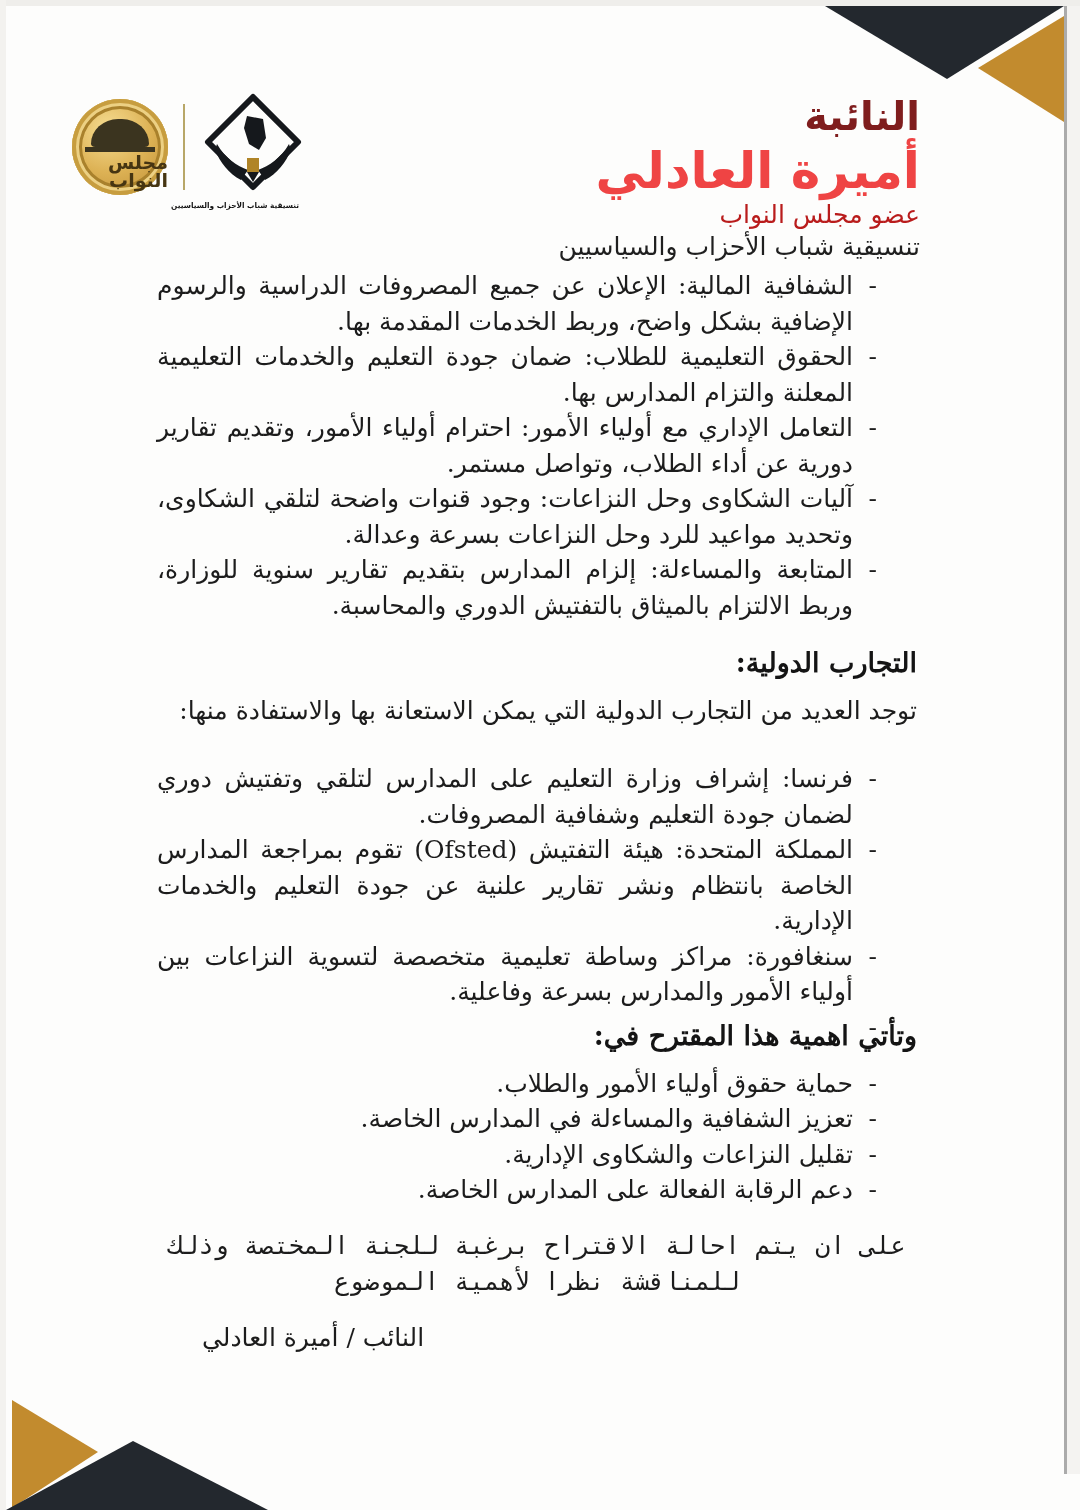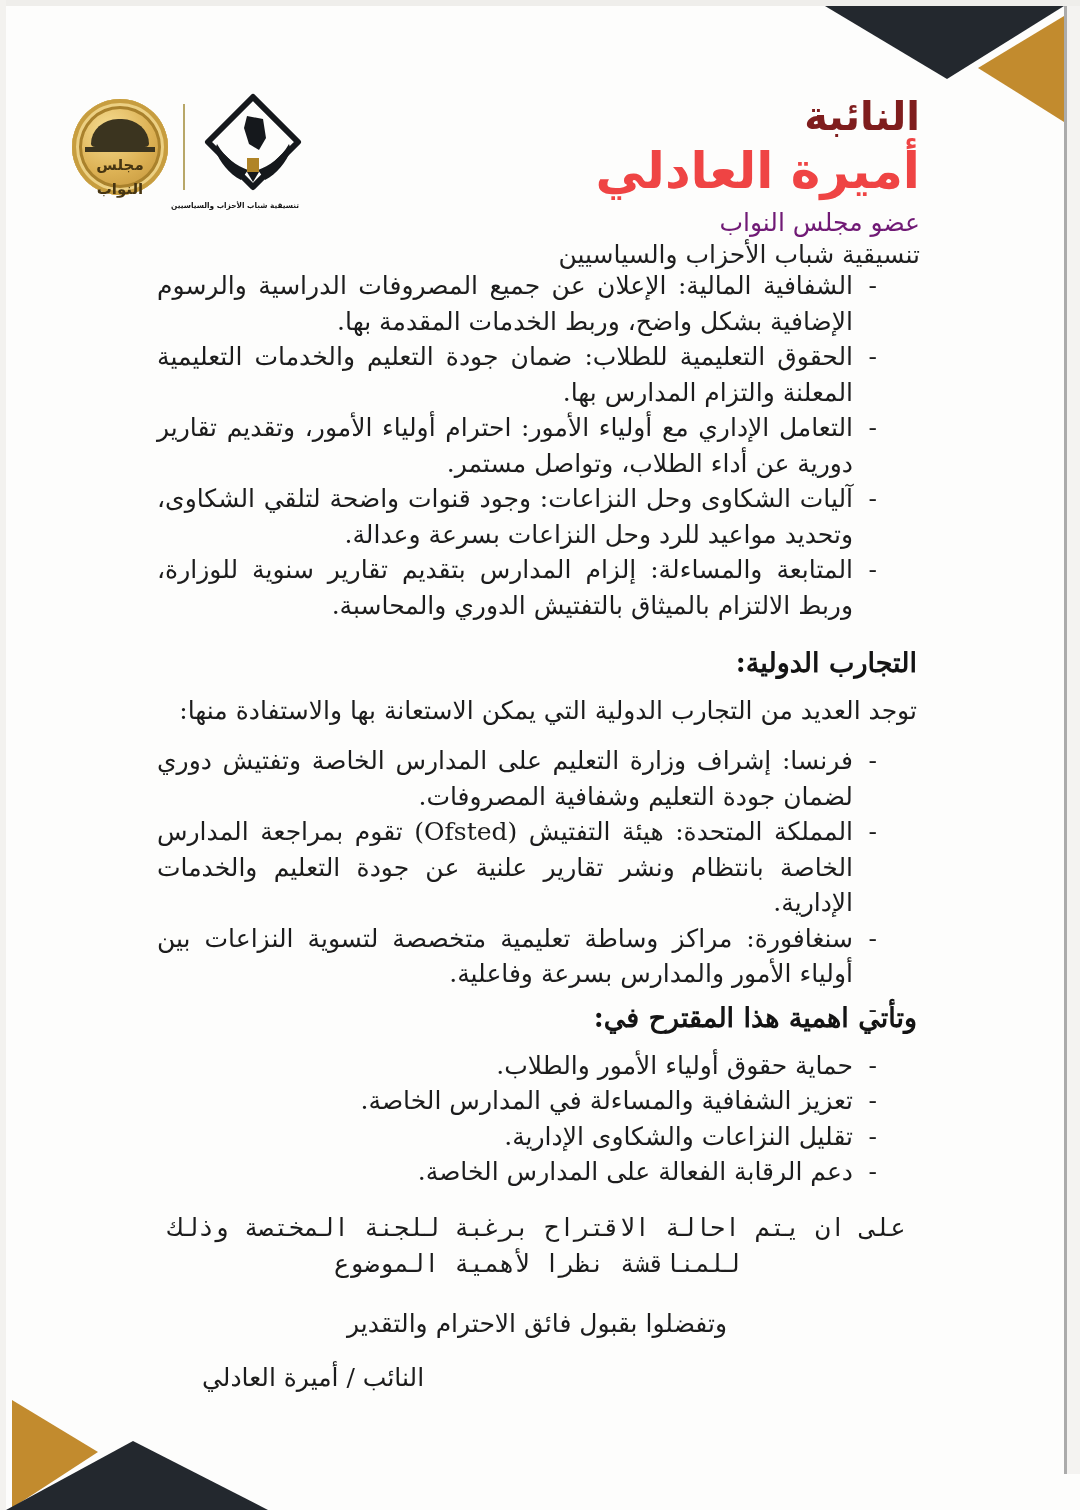--- a/index.html
+++ b/index.html
@@ -19,50 +19,50 @@
 
   
   .logo-seal{
     position:absolute;left:72px;top:99px;width:96px;height:96px;border-radius:50%;
     background:radial-gradient(circle at 38% 32%, #f6dd92 0%, #ddb255 48%, #b8882f 100%);
     box-shadow: inset 0 0 0 4px #c79d3f, inset 0 0 0 7px #ecd083, inset 0 0 0 10px #a9812c;
   }
   .seal-dome{position:absolute;left:19px;top:20px;width:58px;height:28px;background:#3b341f;
     border-radius:50% 50% 8% 8% / 95% 95% 12% 12%;}
   .seal-dome::after{content:"";position:absolute;left:-6px;bottom:-5px;width:70px;height:5px;background:#3b341f;}
-  .seal-text{position:absolute;left:0;right:0;top:54px;text-align:center;
+  .seal-text{position:absolute;left:0;right:0;top:54px;
     font-family:"DejaVu Sans","Liberation Sans",sans-serif;
-    font-size:15px;font-weight:bold;color:#463512;line-height:24px;}
+    font-size:19px;font-weight:bold;color:#463512;line-height:18px;}
   .logo-divider{position:absolute;left:183px;top:104px;width:2px;height:86px;background:#b8a768;}
   .logo-diamond{position:absolute;left:203px;top:92px;width:100px;height:118px;}
   .diamond-caption{position:absolute;left:0;right:0;bottom:0;text-align:center;
     font-family:"DejaVu Sans","Liberation Sans",sans-serif;
     font-size:8px;font-weight:bold;color:#151515;white-space:nowrap;transform:scale(.92);}
 
   .header-text{
     position:absolute;top:92px;right:160px;text-align:right;direction:rtl;
     font-family:"DejaVu Sans","Liberation Sans",sans-serif;
   }
   .hdr-title{font-size:40px;font-weight:800;color:#7f1d1d;line-height:48px;}
   .hdr-name{font-size:50px;font-weight:800;color:#ef4444;line-height:58px;margin-top:2px;}
-  .hdr-role{font-size:25px;color:#701a75;line-height:30px;margin-top:8px;}
+  .hdr-role{font-size:25px;color:#b91c1c;line-height:30px;}
   .hdr-org{font-size:25px;color:#1f1f1f;line-height:30px;margin-top:2px;}
 
   
   .content{
     position:absolute;top:268px;right:163px;left:157px;direction:rtl;
     font-size:25px;line-height:35.5px;text-align:justify;text-align-last:right;
   }
   .sec-heading{font-weight:800;font-size:27px;line-height:36px;margin:0 0 12px;
     text-align:right;text-align-last:right;color:#141414;}
   .list{margin:0 0 22px;}
   .list.tight{margin-bottom:8px;}
   .item{position:relative;padding-right:64px;}
   .dash{position:absolute;right:40px;top:0;}
-  .intro{margin:0 0 14px;line-height:36px;}
+  .intro{margin:0 0 32px;line-height:36px;}
   .closing{margin-top:8px;text-align:center;text-align-last:center;line-height:36px;font-family:Liberation Mono, monospace;}
   .regards{margin-top:22px;text-align:center;text-align-last:center;line-height:36px;}
   .signature{margin-top:18px;text-align:left;text-align-last:left;padding-left:45px;line-height:36px;}
 </style>
 </head>
 <body>
 
 <div class="page">
 
   <div class="edge-top"></div>
@@ -124,21 +124,21 @@
         <span class="dash">-</span>
         <span>المتابعة والمساءلة: إلزام المدارس بتقديم تقارير سنوية للوزارة، وربط الالتزام بالميثاق بالتفتيش الدوري والمحاسبة.</span>
       </div>
     </div>
 
     <div class="sec-heading">التجارب الدولية:</div>
     <div class="intro">توجد العديد من التجارب الدولية التي يمكن الاستعانة بها والاستفادة منها:</div>
     <div class="list tight">
       <div class="item">
         <span class="dash">-</span>
-        <span>فرنسا: إشراف وزارة التعليم على المدارس الخاصة وتفتيش دوري لضمان جودة التعليم وشفافية المصروفات.</span>
+        <span>فرنسا: إشراف وزارة التعليم على المدارس لتلقي وتفتيش دوري لضمان جودة التعليم وشفافية المصروفات.</span>
       </div>
       <div class="item">
         <span class="dash">-</span>
         <span>المملكة المتحدة: هيئة التفتيش (Ofsted) تقوم بمراجعة المدارس الخاصة بانتظام ونشر تقارير علنية عن جودة التعليم والخدمات الإدارية.</span>
       </div>
       <div class="item">
         <span class="dash">-</span>
         <span>سنغافورة: مراكز وساطة تعليمية متخصصة لتسوية النزاعات بين أولياء الأمور والمدارس بسرعة وفاعلية.</span>
       </div>
       <div class="item">
@@ -160,18 +160,17 @@
         <span class="dash">-</span>
         <span>تقليل النزاعات والشكاوى الإدارية.</span>
       </div>
       <div class="item">
         <span class="dash">-</span>
         <span>دعم الرقابة الفعالة على المدارس الخاصة.</span>
       </div>
     </div>
 
     <div class="closing">على ان يتم احالة الاقتراح برغبة للجنة المختصة وذلك للمناقشة نظرا لأهمية الموضوع</div>
-    <div class="regards">وتفضلوا بقبول فائق الاحترام والتقدير</div>
     <div class="signature">النائب / أميرة العادلي</div>
 
   </div>
 
 </div>
 
 </body></html>

